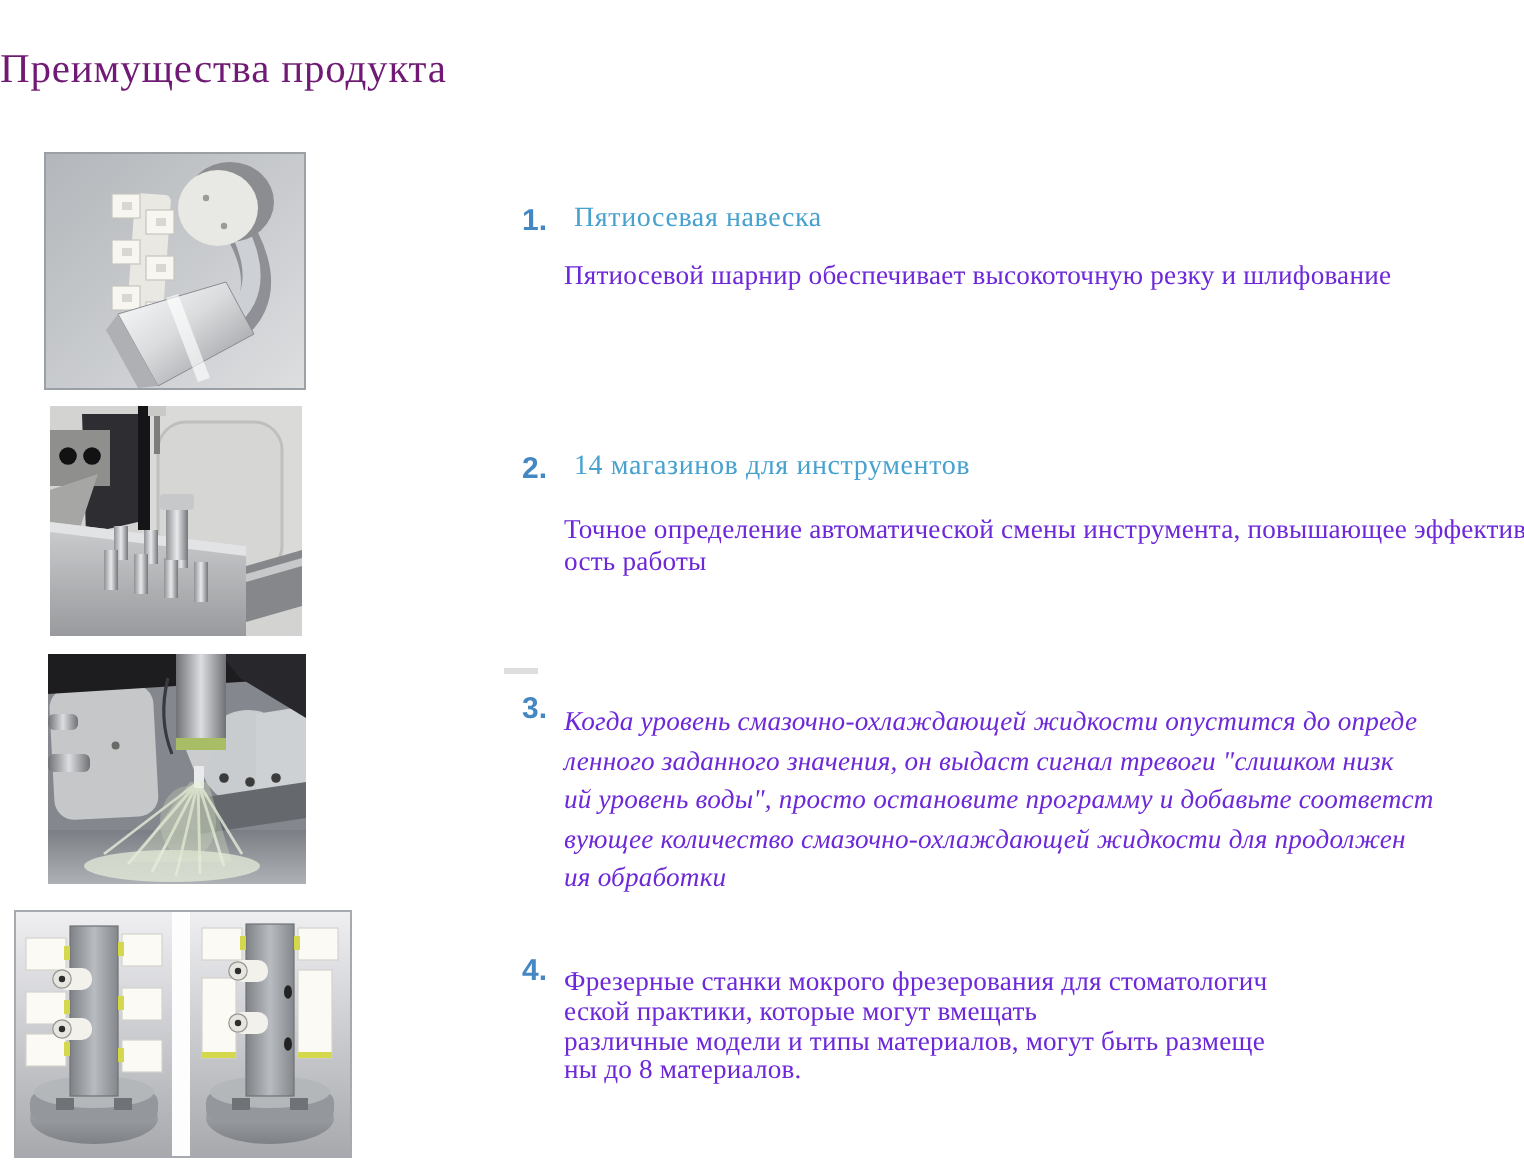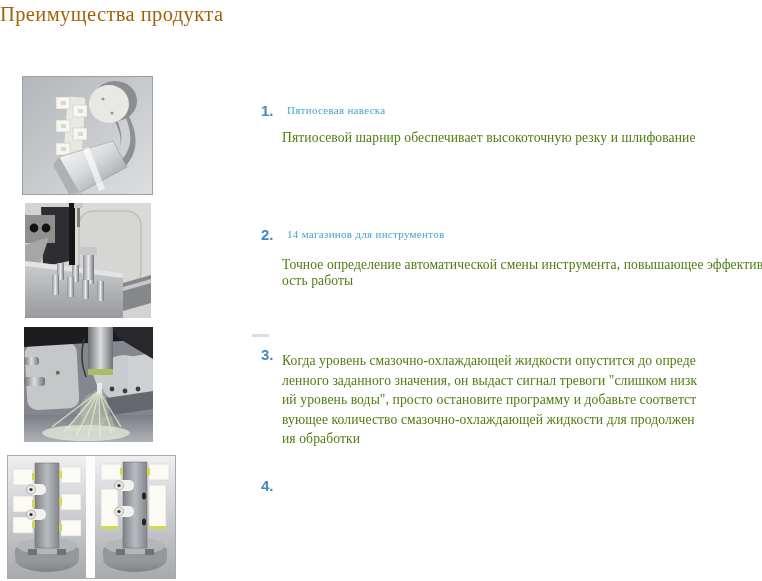--- a/index.html
+++ b/index.html
@@ -1,50 +1,50 @@
 <!DOCTYPE html>
 <html lang="ru"><head>
 <meta charset="utf-8">
 <style>
   html,body{margin:0;padding:0;background:#fff;}
   .canvas{
     position:relative; width:762px; height:581px; background:#fff;
     overflow:hidden; font-family:"Liberation Serif", serif; color:#2e2e2e;
   }
   .page-title{
-    position:absolute; left:0px; top:1px; margin:0;
+    position:absolute; left:0px; top:22px; margin:0;
     font-size:20.5px; font-weight:400; letter-spacing:0.4px;
-    color:#a16207; line-height:26px;
+    color:#701a75; line-height:26px;
   }
   figure{margin:0; padding:0; position:absolute; overflow:hidden;}
   .img1{left:22px; top:76px;  width:129px; height:117px; border:1px solid #9aa0a4;}
   .img2{left:25px; top:203px; width:126px; height:115px;}
   .img3{left:24px; top:327px; width:129px; height:115px;}
   .img4{left:7px;  top:455px; width:167px; height:122px; border:1px solid #a6a9ad;}
   figure svg{display:block; width:100%; height:100%;}
   .faint-dash{position:absolute; left:252px; top:334px; width:17px; height:3px; background:#dedede;}
   .sec{position:absolute; left:259px; width:500px;}
   .sec1{top:100px;} .sec2{top:224px;} .sec3{top:344px;} .sec4{top:475px;}
   .num{
     position:absolute; left:2px; top:2px;
     font-family:"Liberation Sans", sans-serif; font-weight:700;
     font-size:15px; color:#4587c2;
   }
   .head{
     display:inline-block; margin:0 0 0 28px;
-    font-size:11px; font-weight:400; letter-spacing:0.3px;
+    font-size:14px; font-weight:400; letter-spacing:0.3px;
     color:#48a2cf; line-height:20px;
   }
   .desc{
-    margin:1px 0 0 23px; font-size:13.6px; color:#4d7c0f;
+    margin:1px 0 0 23px; font-size:13.6px; color:#6d28d9;
     white-space:pre; letter-spacing:0.1px;
   }
   .sec1 .desc{margin-top:9px;  line-height:17px;}
   .sec2 .desc{margin-top:13px; line-height:15.5px;}
-  .sec3 .desc{margin-top:7px;  line-height:19.6px;}
+  .sec3 .desc{margin-top:7px;  line-height:19.6px;font-style:italic;}
   .sec4 .desc{margin-top:9px;  line-height:14.8px;}
 </style>
 </head>
 <body>
 
 <div class="canvas">
 
   <h1 class="page-title">Преимущества продукта</h1>
 
   <figure class="img1">
@@ -288,15 +288,19 @@
     <span class="num">3.</span>
     <p class="desc">Когда уровень смазочно-охлаждающей жидкости опустится до опреде
 ленного заданного значения, он выдаст сигнал тревоги "слишком низк
 ий уровень воды", просто остановите программу и добавьте соответст
 вующее количество смазочно-охлаждающей жидкости для продолжен
 ия обработки</p>
   </section>
 
   <section class="sec sec4">
     <span class="num">4.</span>
+    <p class="desc">Фрезерные станки мокрого фрезерования для стоматологич
+еской практики, которые могут вмещать
+различные модели и типы материалов, могут быть размеще
+ны до 8 материалов.</p>
   </section>
 
 </div>
 
 </body></html>

